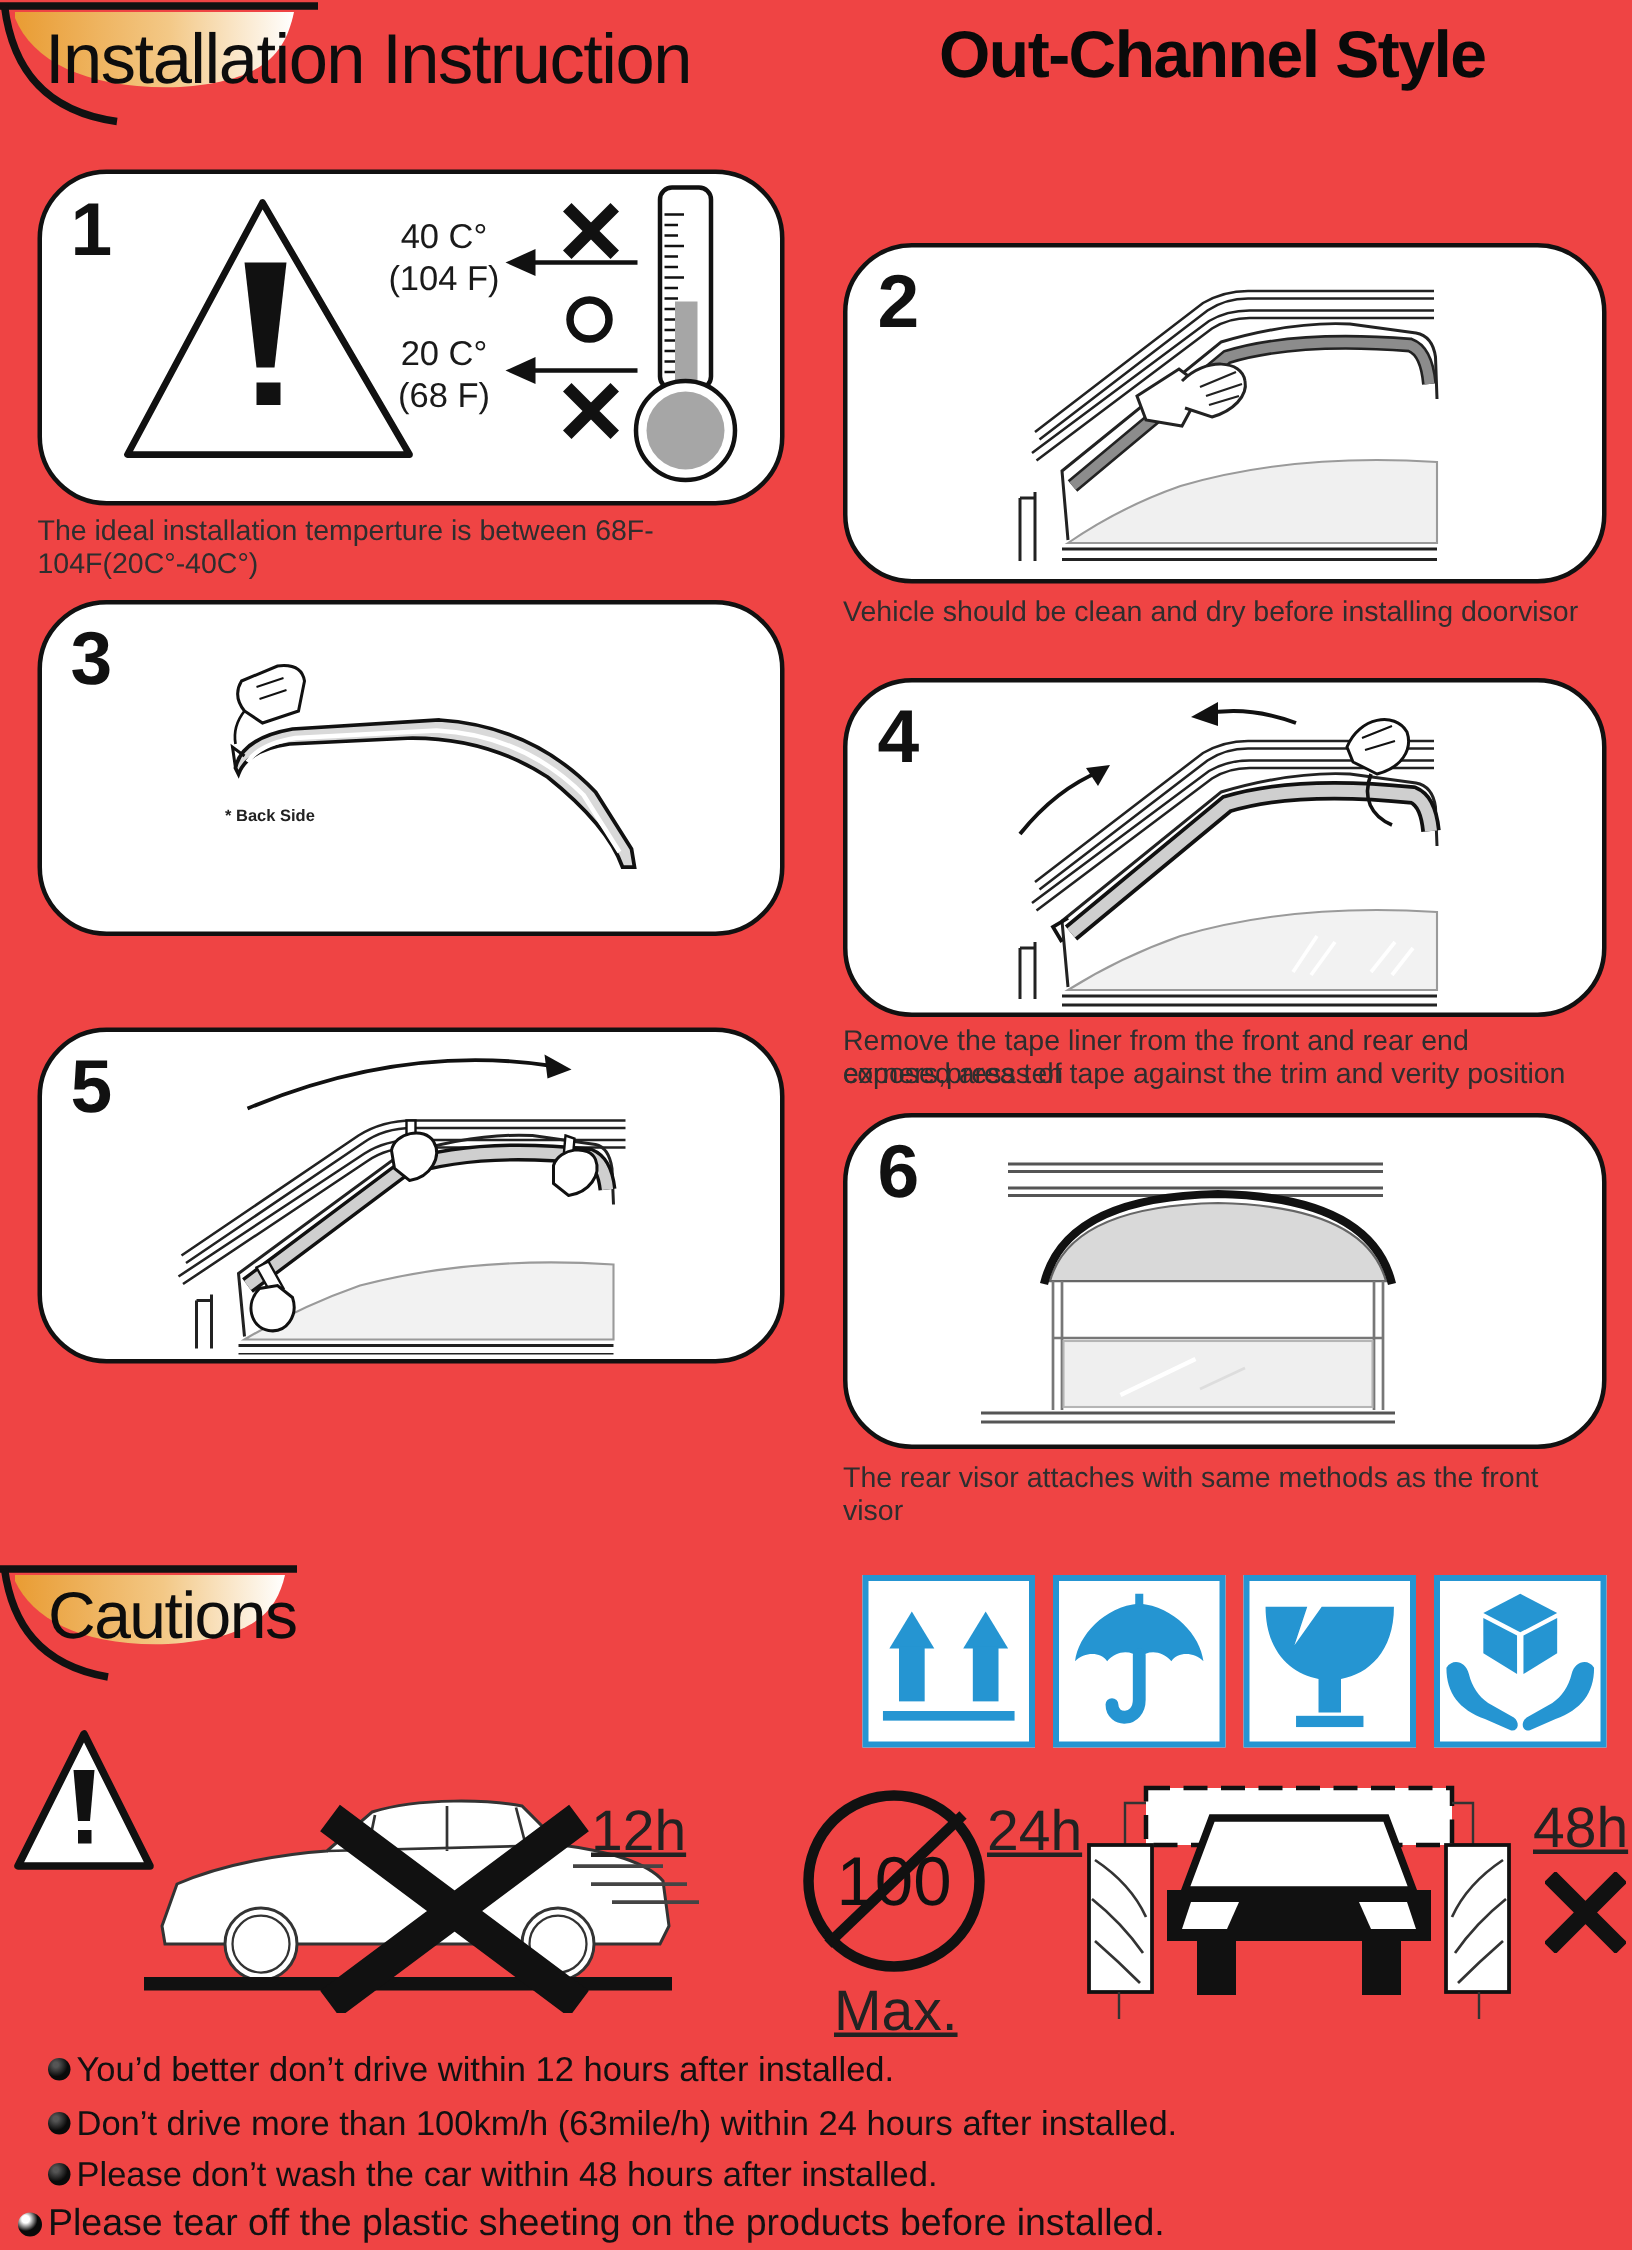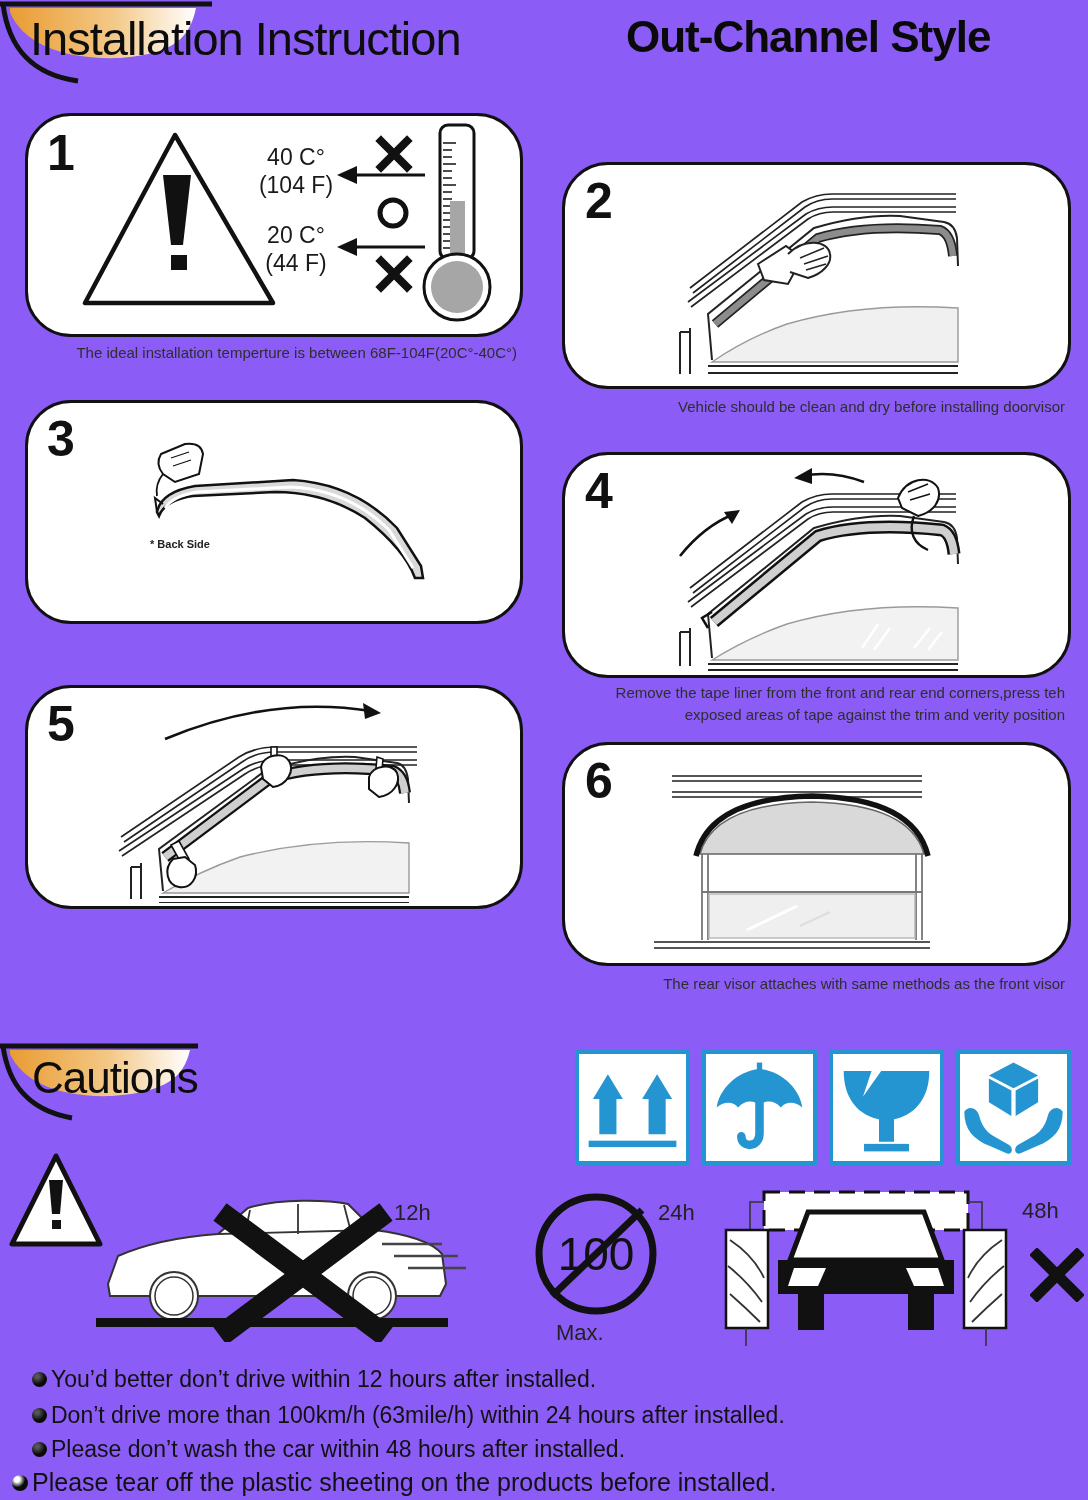--- a/index.html
+++ b/index.html
@@ -1,23 +1,23 @@
 <!DOCTYPE html>
 <html><head>
 <meta charset="utf-8">
 <style>
   html,body{margin:0;padding:0;background:#fff;}
-  #page{position:relative;width:1088px;height:1500px;background:#8b5cf6;overflow:hidden;
+  #page{position:relative;width:1088px;height:1500px;background:#ef4444;overflow:hidden;
         font-family:"Liberation Sans", sans-serif;color:#111;}
   .abs{position:absolute;}
   .panel{position:absolute;border:3.5px solid #111;border-radius:46px;background:#fff;}
   .stepnum{position:absolute;font-size:50px;font-weight:700;color:#111;line-height:1;}
-  .caption{position:absolute;font-size:15px;color:#2e2e2e;text-align:right;}
+  .caption{position:absolute;font-size:19px;color:#2e2e2e;text-align:left;}
   .tlabel{position:absolute;font-size:23px;font-weight:400;color:#1a1a1a;text-align:center;white-space:nowrap;}
-  .hourlabel{position:absolute;font-size:22px;color:#222;white-space:nowrap;}
+  .hourlabel{position:absolute;font-size:38px;color:#222;white-space:nowrap;text-decoration:underline;}
   .bullet-row{position:absolute;display:flex;align-items:center;gap:4px;font-size:23px;color:#111;text-align:center;}
   .dot{width:15px;height:15px;border-radius:50%;background:radial-gradient(circle at 35% 30%, #555 0 12%, #0a0a0a 55%);flex:0 0 auto;}
   .bicon{position:absolute;width:107px;height:107px;border:4px solid #2595d2;background:#fff;}
   .title-thin{position:absolute;font-size:47px;font-weight:400;letter-spacing:-1px;color:#0d0d0d;white-space:nowrap;}
   .title-bold{position:absolute;font-size:44px;font-weight:700;letter-spacing:-1px;color:#0a0a0a;white-space:nowrap;margin-left:32px;}
   .backside{position:absolute;font-size:11px;font-weight:700;color:#222;}
   svg{display:block;}
 </style>
 </head>
 <body>
@@ -62,21 +62,21 @@
       <rect x="415" y="12" width="34" height="134" rx="8" fill="#fff" stroke="#111" stroke-width="3"></rect>
       <path d="M418,30 h13 M418,37 h9 M418,44 h9 M418,51 h13 M418,58 h9 M418,65 h9 M418,72 h13 M418,79 h9 M418,86 h9 M418,93 h13 M418,100 h9 M418,107 h9 M418,114 h13 M418,121 h9 M418,128 h9 M418,135 h13" stroke="#111" stroke-width="1.6"></path>
       <rect x="425" y="88" width="15" height="58" fill="#a6a6a6"></rect>
       <circle cx="432" cy="174" r="33" fill="#fff" stroke="#111" stroke-width="3"></circle>
       <circle cx="432" cy="174" r="26" fill="#a6a6a6"></circle>
     </g>
   </svg>
   <div class="tlabel" style="left:250px;top:144px;width:92px">40 C°</div>
   <div class="tlabel" style="left:240px;top:172px;width:112px">(104 F)</div>
   <div class="tlabel" style="left:250px;top:222px;width:92px">20 C°</div>
-  <div class="tlabel" style="left:240px;top:250px;width:112px">(44 F)</div>
+  <div class="tlabel" style="left:240px;top:250px;width:112px">(68 F)</div>
   <div class="caption" style="left:25px;top:344px;width:492px">The ideal installation temperture is between 68F-104F(20C°-40C°)</div>
 
   <div class="panel" style="left:562px;top:162px;width:503px;height:221px"></div>
   <div class="stepnum" style="left:585px;top:176px">2</div>
   <svg class="abs" style="left:562px;top:162px" width="503" height="221" viewBox="0 0 503 221">
     <g stroke="#222" fill="none" stroke-width="1.7">
       <path d="M128,126 L240,40 Q254,32 270,32 L394,32"></path>
       <path d="M131,131 L243,45 Q255,37 270,37 L394,37"></path>
       <path d="M126,140 L244,52 Q256,45 271,45 L394,45"></path>
       <path d="M129,145 L246,57 Q257,50 271,50 L394,50"></path>

